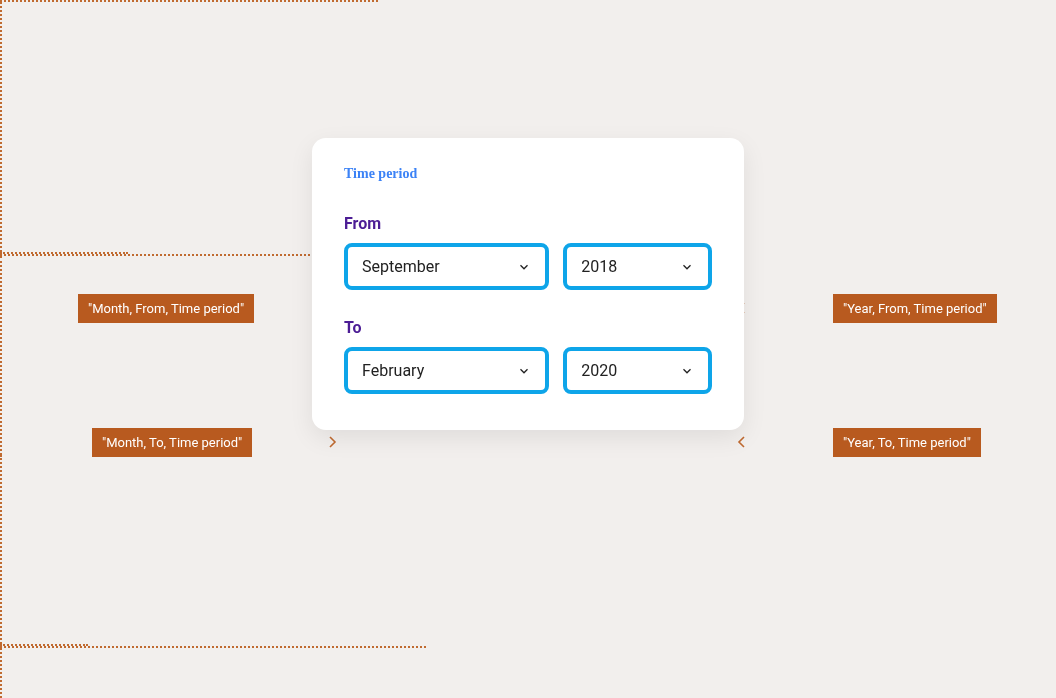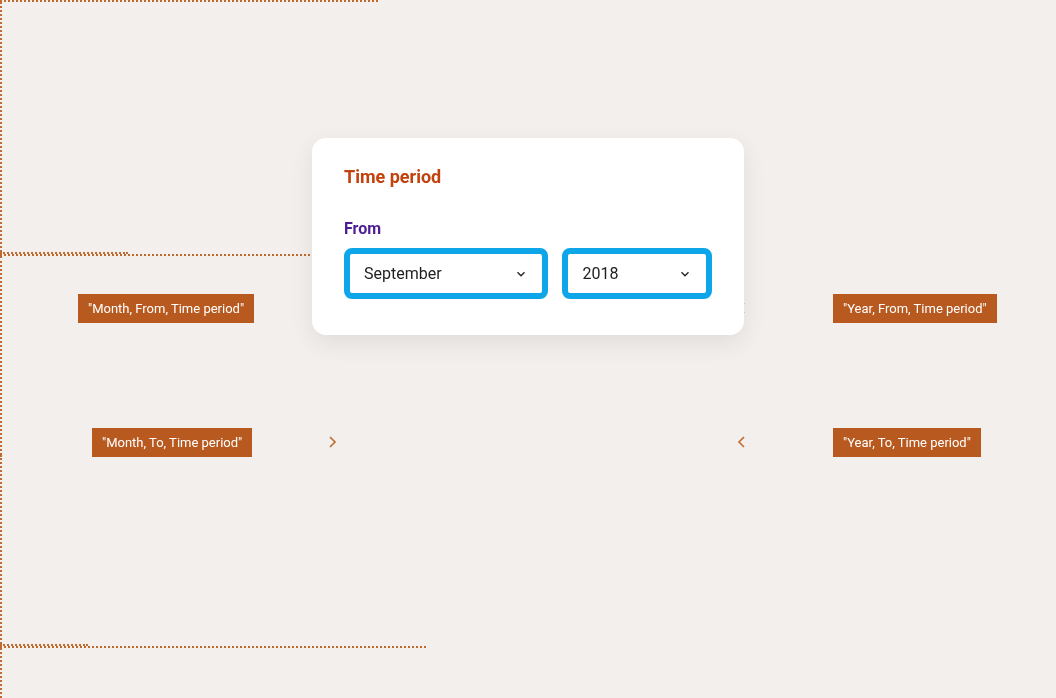--- a/index.html
+++ b/index.html
@@ -19,24 +19,25 @@
       position: absolute;
       left: 312px;
       top: 138px;
       width: 432px;
       background: #ffffff;
       border-radius: 14px;
       padding: 28px 32px 36px 32px;
       box-shadow: 0 8px 24px rgba(0,0,0,0.08);
     }
     .card-title {
-      font-size: 18px;
+      font-size: 14px;
       font-weight: 700;
-      color: #c2410c;
+      color: #3b82f6;
       margin-bottom: 32px;
+      font-family: Liberation Serif, serif;
     }
     .field-group {
       margin-bottom: 28px;
     }
     .field-group:last-child {
       margin-bottom: 0;
     }
     .field-label {
       font-size: 16px;
       font-weight: 700;
@@ -45,21 +46,21 @@
       display: block;
     }
     .select-row {
       display: flex;
       gap: 14px;
     }
     .select {
       display: flex;
       align-items: center;
       justify-content: space-between;
-      border: 6px solid #0ea5e9;
+      border: 4px solid #0ea5e9;
       border-radius: 8px;
       padding: 10px 14px;
       background: #fff;
       cursor: pointer;
       font-size: 16px;
       color: #222;
     }
     .select.month {
       flex: 1.5;
     }
@@ -138,18 +139,35 @@
       </div>
       <div class="select year">
         <span>2018</span>
         <svg class="chevron" viewBox="0 0 24 24">
             <path d="M6 9 L12 15 L18 9" fill="none" stroke="#222" stroke-width="2.2"></path>
           </svg>
       </div>
     </div>
   </div>
 
+  <div class="field-group">
+    <div class="field-label">To</div>
+    <div class="select-row">
+      <div class="select month">
+        <span>February</span>
+        <svg class="chevron" viewBox="0 0 24 24">
+            <path d="M6 9 L12 15 L18 9" fill="none" stroke="#222" stroke-width="2.2"></path>
+          </svg>
+      </div>
+      <div class="select year">
+        <span>2020</span>
+        <svg class="chevron" viewBox="0 0 24 24">
+            <path d="M6 9 L12 15 L18 9" fill="none" stroke="#222" stroke-width="2.2"></path>
+          </svg>
+      </div>
+    </div>
+  </div>
 </div>
 
 <div class="annotation" style="left:78px; top:294px;">"Month, From, Time period"</div>
 <div class="annotation" style="left:833px; top:294px;">"Year, From, Time period"</div>
 <div class="annotation" style="left:92px; top:428px;">"Month, To, Time period"</div>
 <div class="annotation" style="left:833px; top:428px;">"Year, To, Time period"</div>
 
 </body></html>

